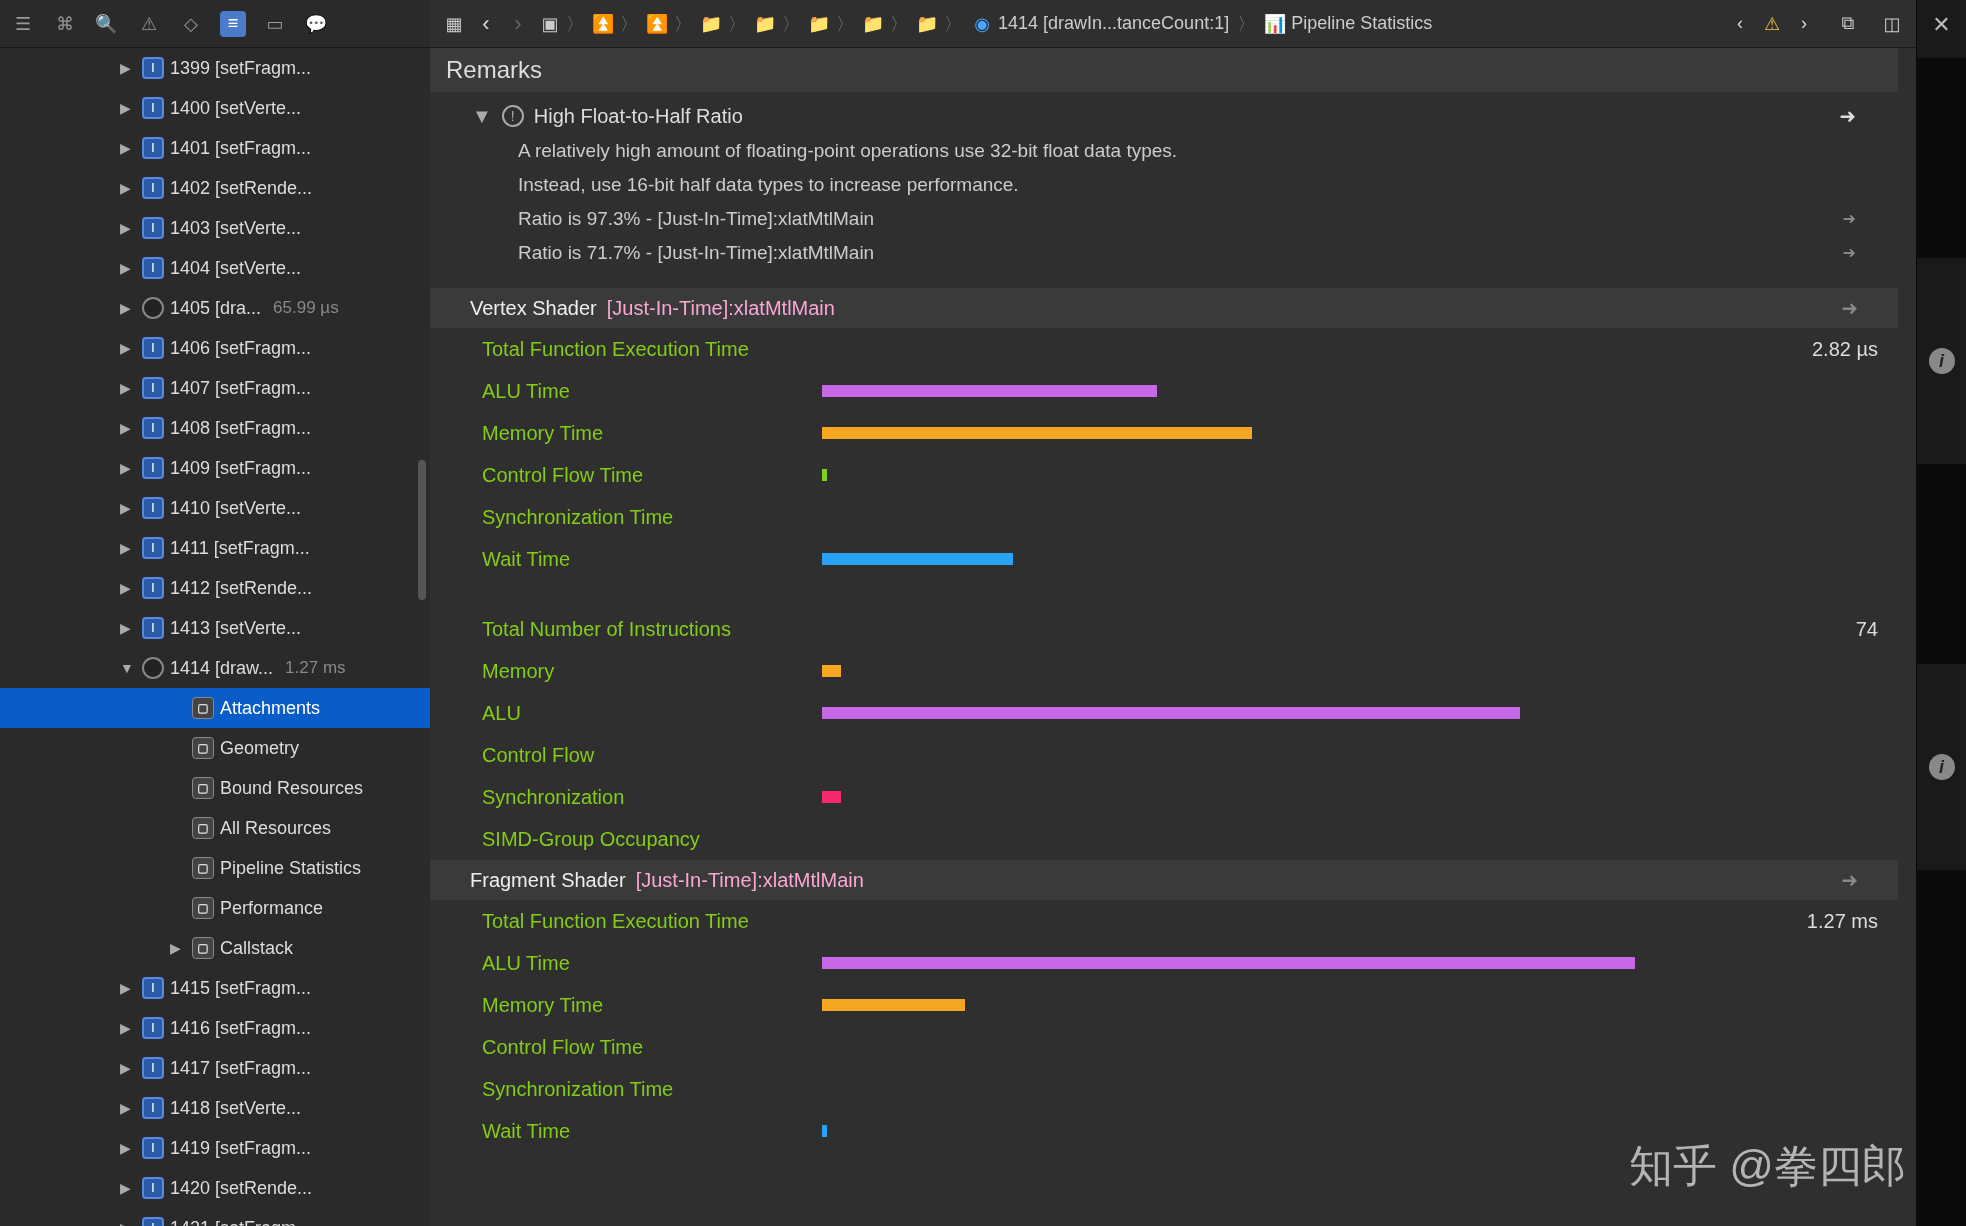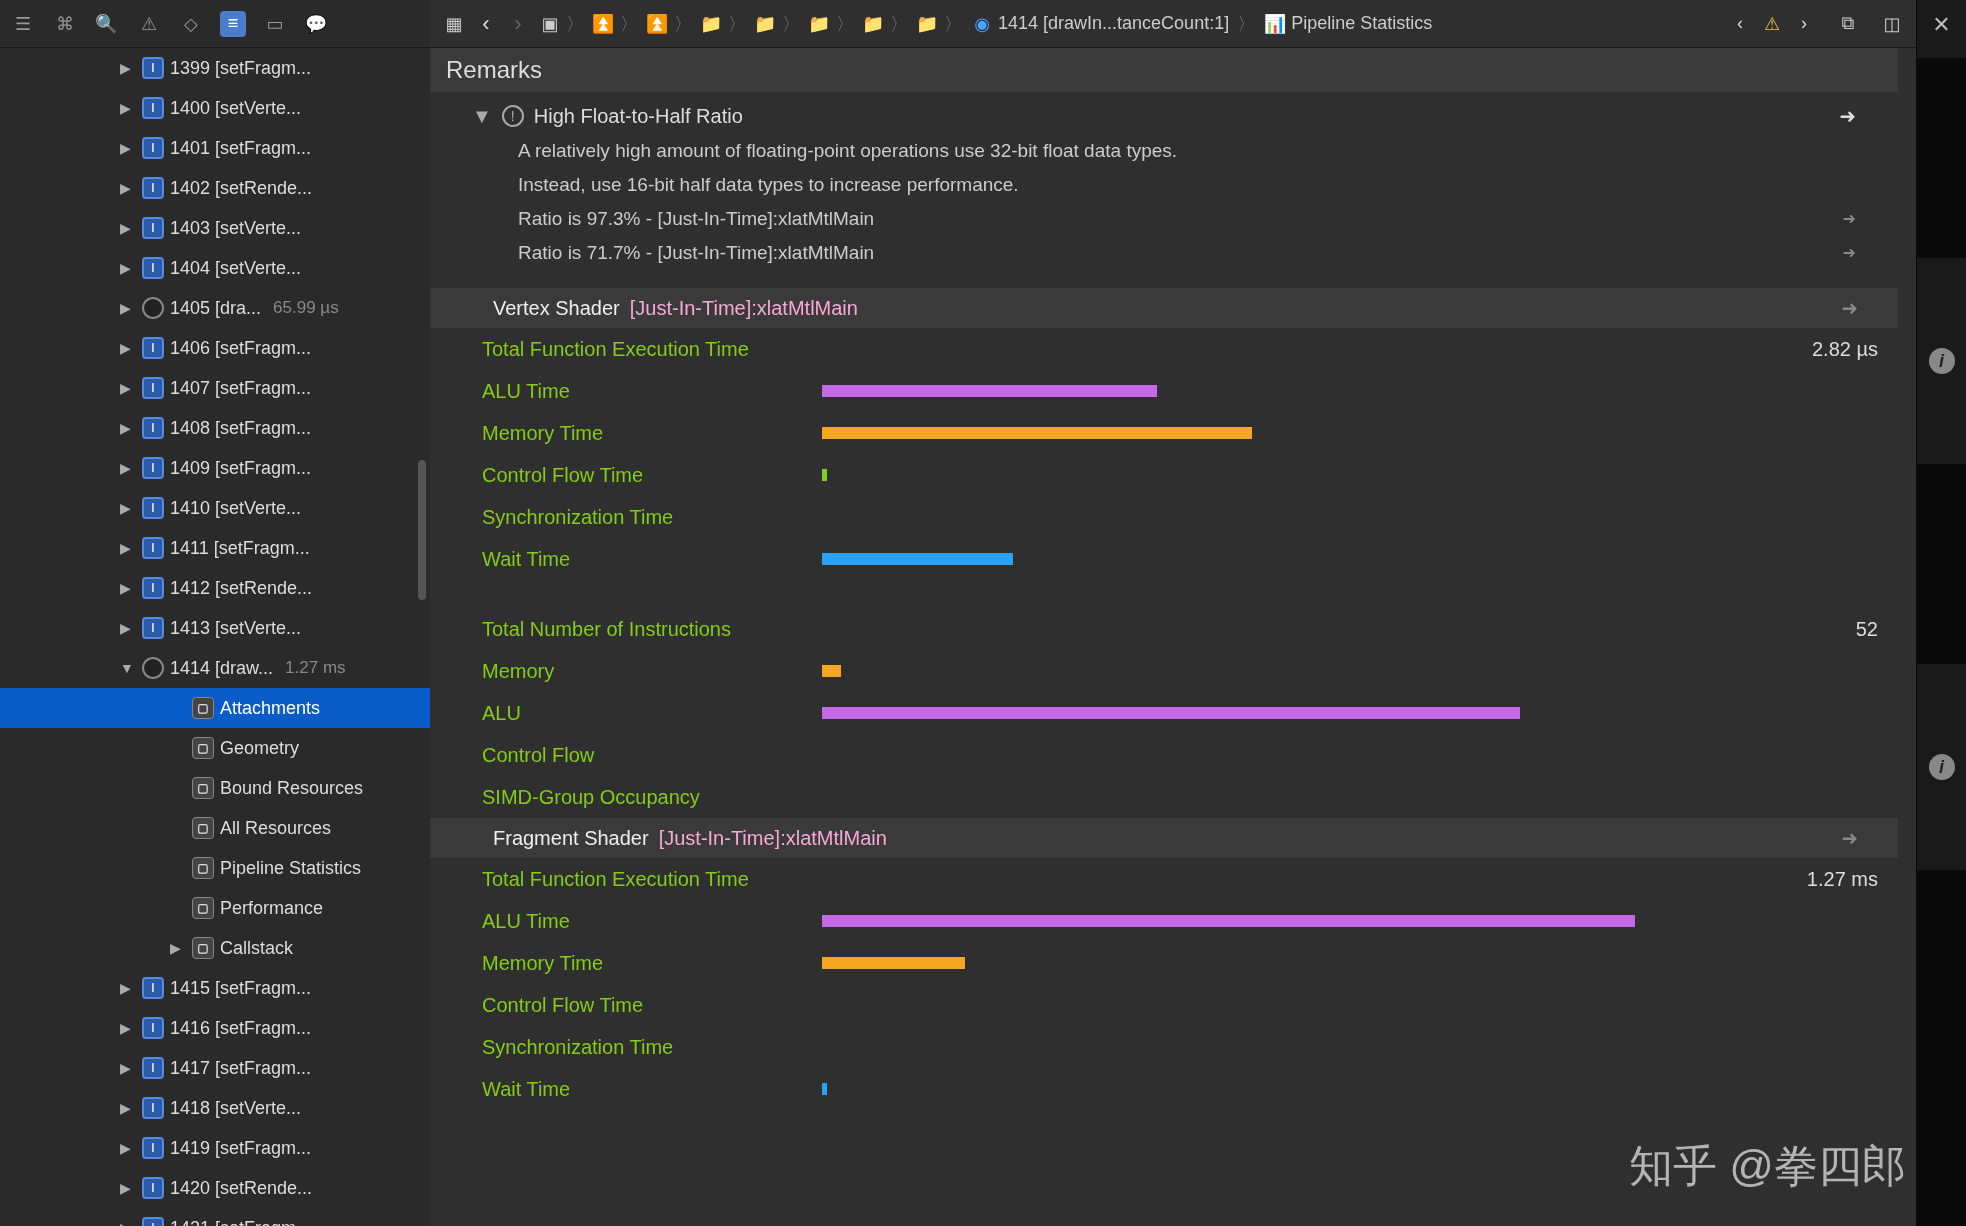--- a/index.html
+++ b/index.html
@@ -28,21 +28,21 @@
 .content { flex:1; overflow:hidden; padding-right:18px; }
 .section-header { background:#3a3a3a; padding:8px 16px; font-size:24px; color:#ddd; }
 .remark { padding:12px 42px; }
 .remark-title { display:flex; align-items:center; gap:10px; font-size:20px; color:#ddd; }
 .remark-title .arrow { color:#aaa; }
 .remark-title .warn { width:22px; height:22px; border:2px solid #aaa; border-radius:50%; display:flex; align-items:center; justify-content:center; font-size:14px; color:#aaa; }
 .remark-body { padding:6px 0 6px 46px; line-height:34px; font-size:19px; color:#ccc; }
 .remark-line { display:flex; align-items:center; }
 .remark-line .goto { margin-left:auto; color:#888; font-size:16px; }
 .shader-header { background:#3a3a3a; padding:8px 40px; font-size:20px; display:flex; align-items:center; gap:10px; }
-.shader-header .name { color:#eee; font-weight:500;margin-left:23px; }
+.shader-header .name { color:#eee; font-weight:500; }
 .shader-header .sub { color:#f9a8d4; }
 .shader-header .goto { margin-left:auto; color:#888; }
 .metric-row { display:flex; align-items:center; height:42px; padding-left:52px; font-size:20px; }
 .metric-row .mlabel { width:340px; color:#84cc16; }
 .metric-row .mbar-area { flex:1; position:relative; height:12px; }
 .metric-row .mbar { position:absolute; left:0; top:0; height:12px; }
 .metric-row .mval { width:120px; text-align:right; color:#ddd; padding-right:20px; }
 .bar-purple { background:#c668e8; }
 .bar-orange { background:#f5a623; }
 .bar-green  { background:#7ed321; }
@@ -350,40 +350,47 @@
     <div class="mlabel">Wait Time</div>
     <div class="mbar-area">
       <div class="mbar bar-blue" style="width:20%"></div>
     </div>
           <div class="mval"></div>
         </div>
         <div class="spacer"></div>
         <div class="metric-row">
     <div class="mlabel">Total Number of Instructions</div>
     <div class="mbar-area"></div>
-    <div class="mval">52</div>
+    <div class="mval">74</div>
         </div>
         <div class="metric-row">
     <div class="mlabel">Memory</div>
     <div class="mbar-area">
       <div class="mbar bar-orange" style="width:2%"></div>
     </div>
           <div class="mval"></div>
         </div>
         <div class="metric-row">
     <div class="mlabel">ALU</div>
     <div class="mbar-area">
       <div class="mbar bar-purple" style="width:73%"></div>
     </div>
           <div class="mval"></div>
         </div>
         <div class="metric-row">
     <div class="mlabel">Control Flow</div>
     <div class="mbar-area">
       <div class="mbar bar-green" style="width:0%"></div>
+    </div>
+          <div class="mval"></div>
+        </div>
+        <div class="metric-row">
+    <div class="mlabel">Synchronization</div>
+    <div class="mbar-area">
+      <div class="mbar bar-pink" style="width:2%"></div>
     </div>
           <div class="mval"></div>
         </div>
         <div class="metric-row">
     <div class="mlabel">SIMD-Group Occupancy</div>
     <div class="mbar-area">
       <div class="mbar bar-blue" style="width:0%"></div>
     </div>
           <div class="mval"></div>
         </div>

